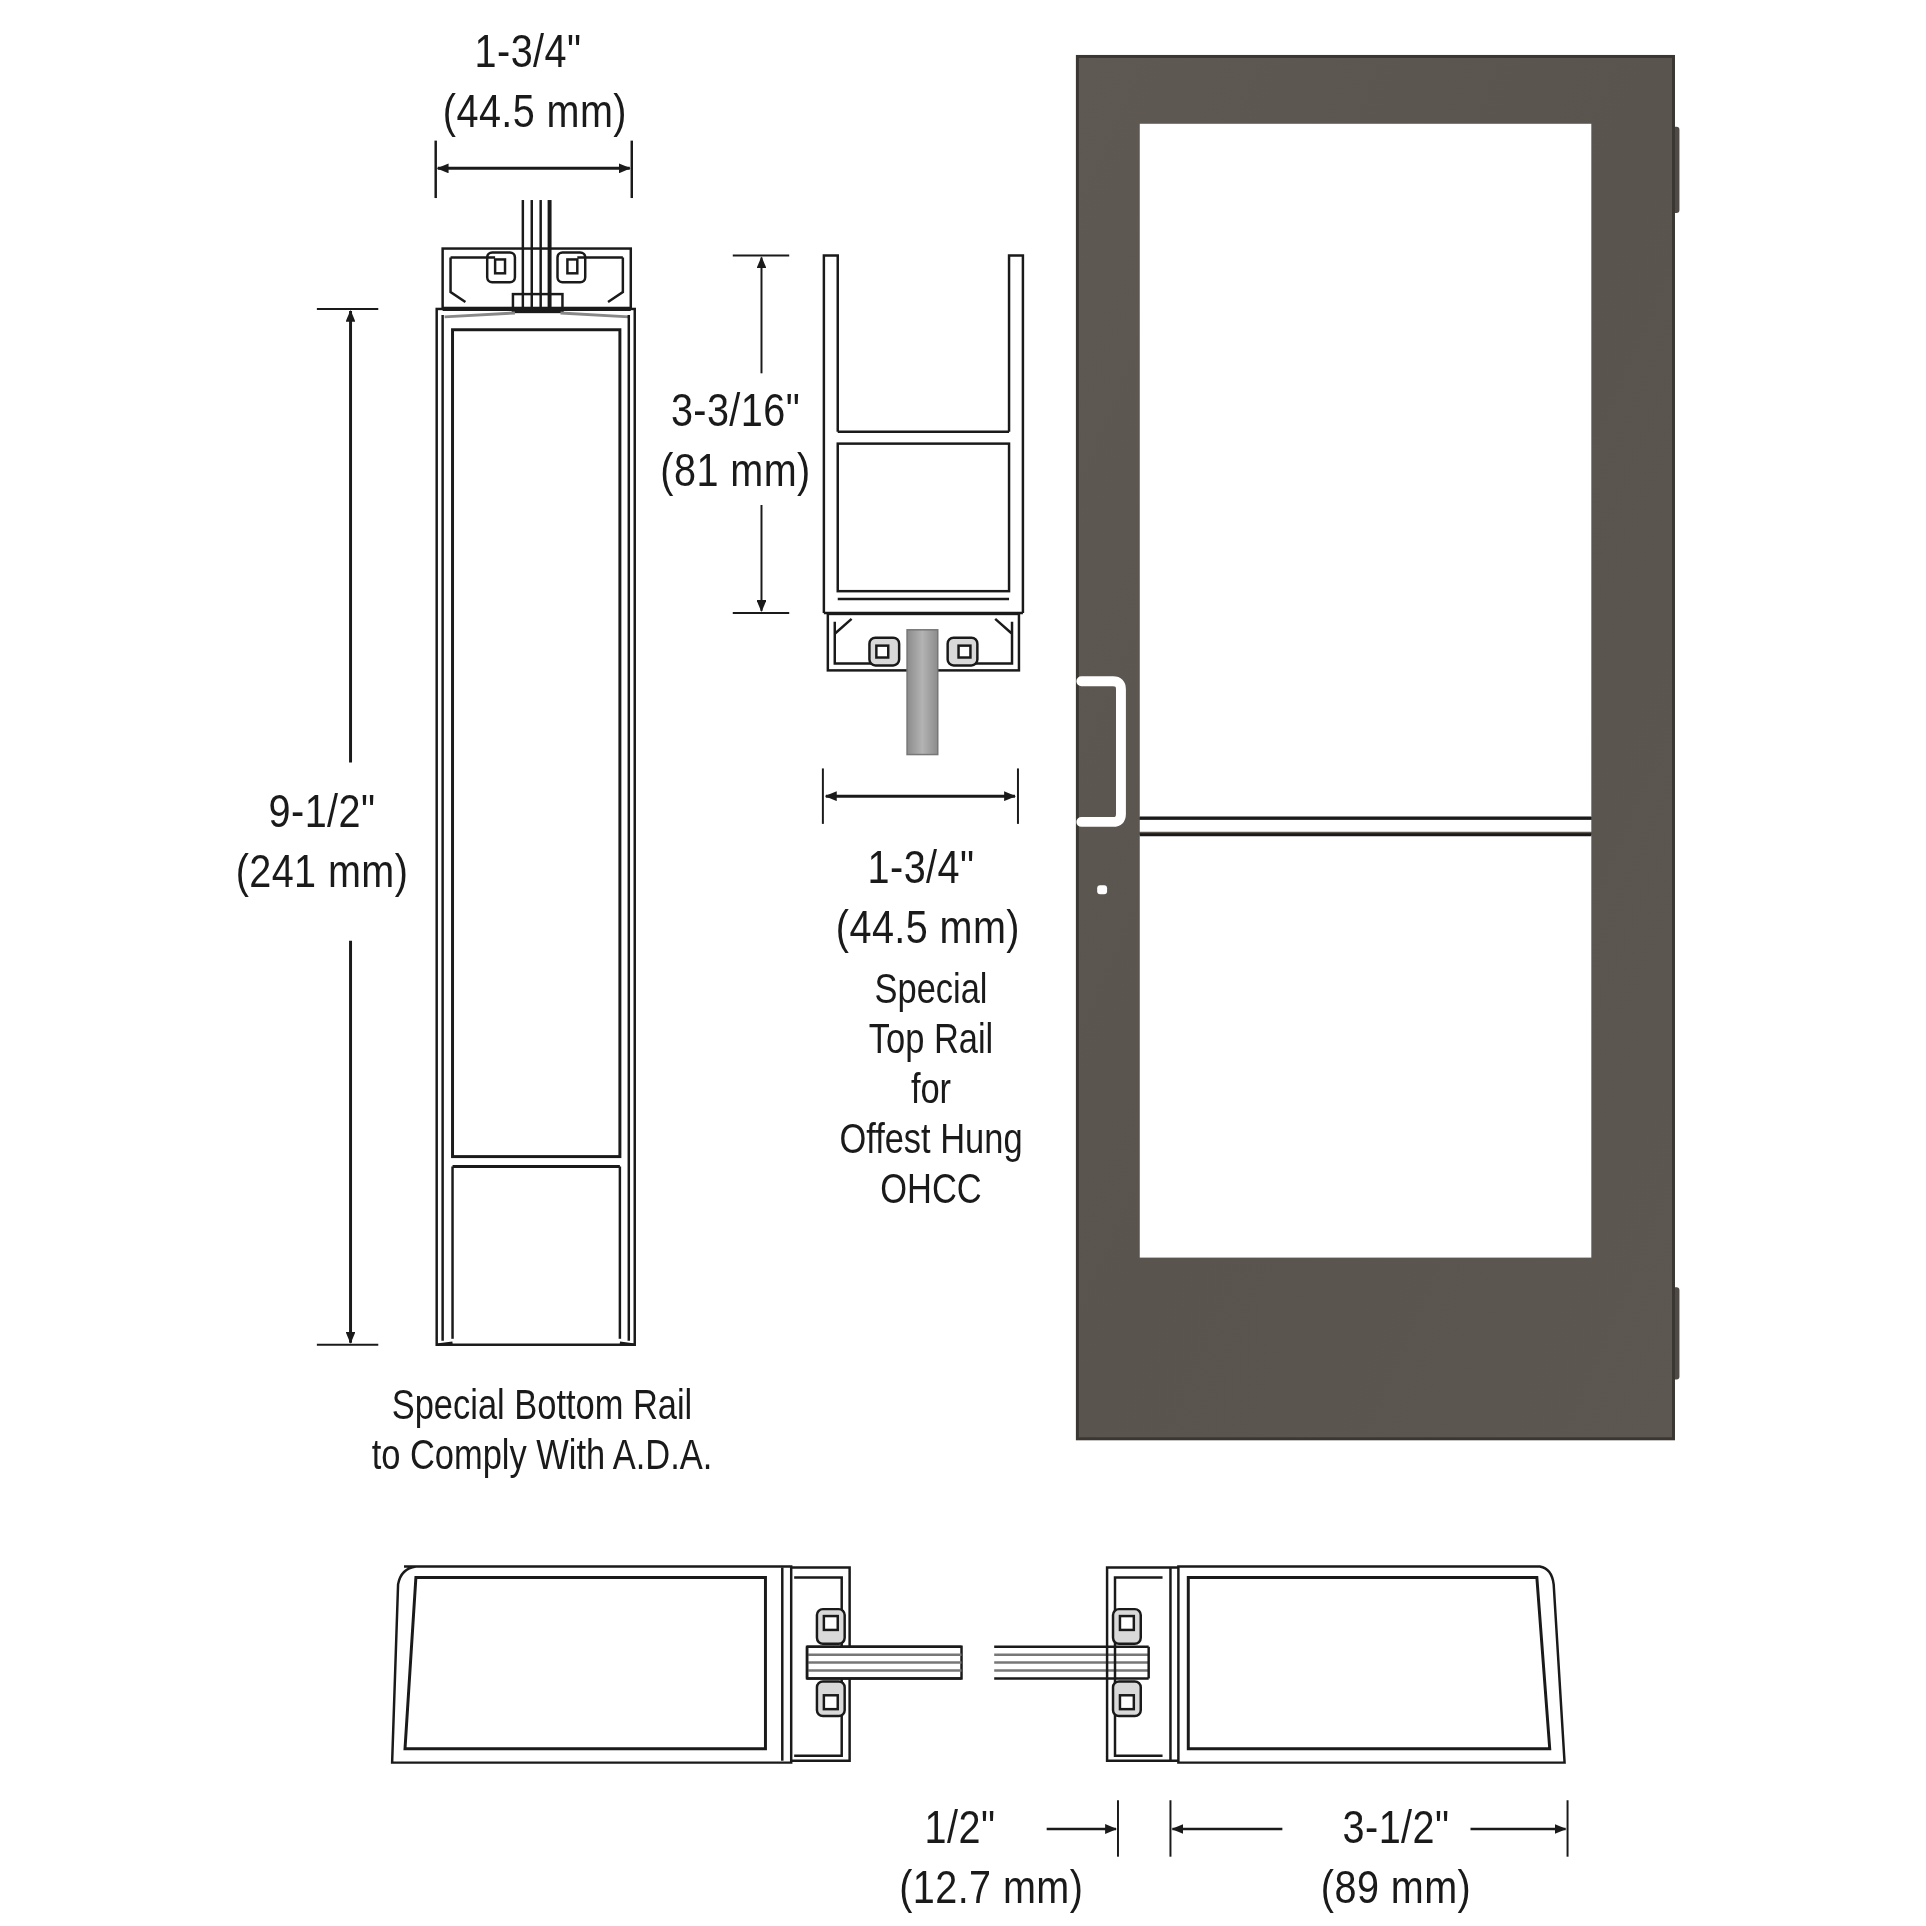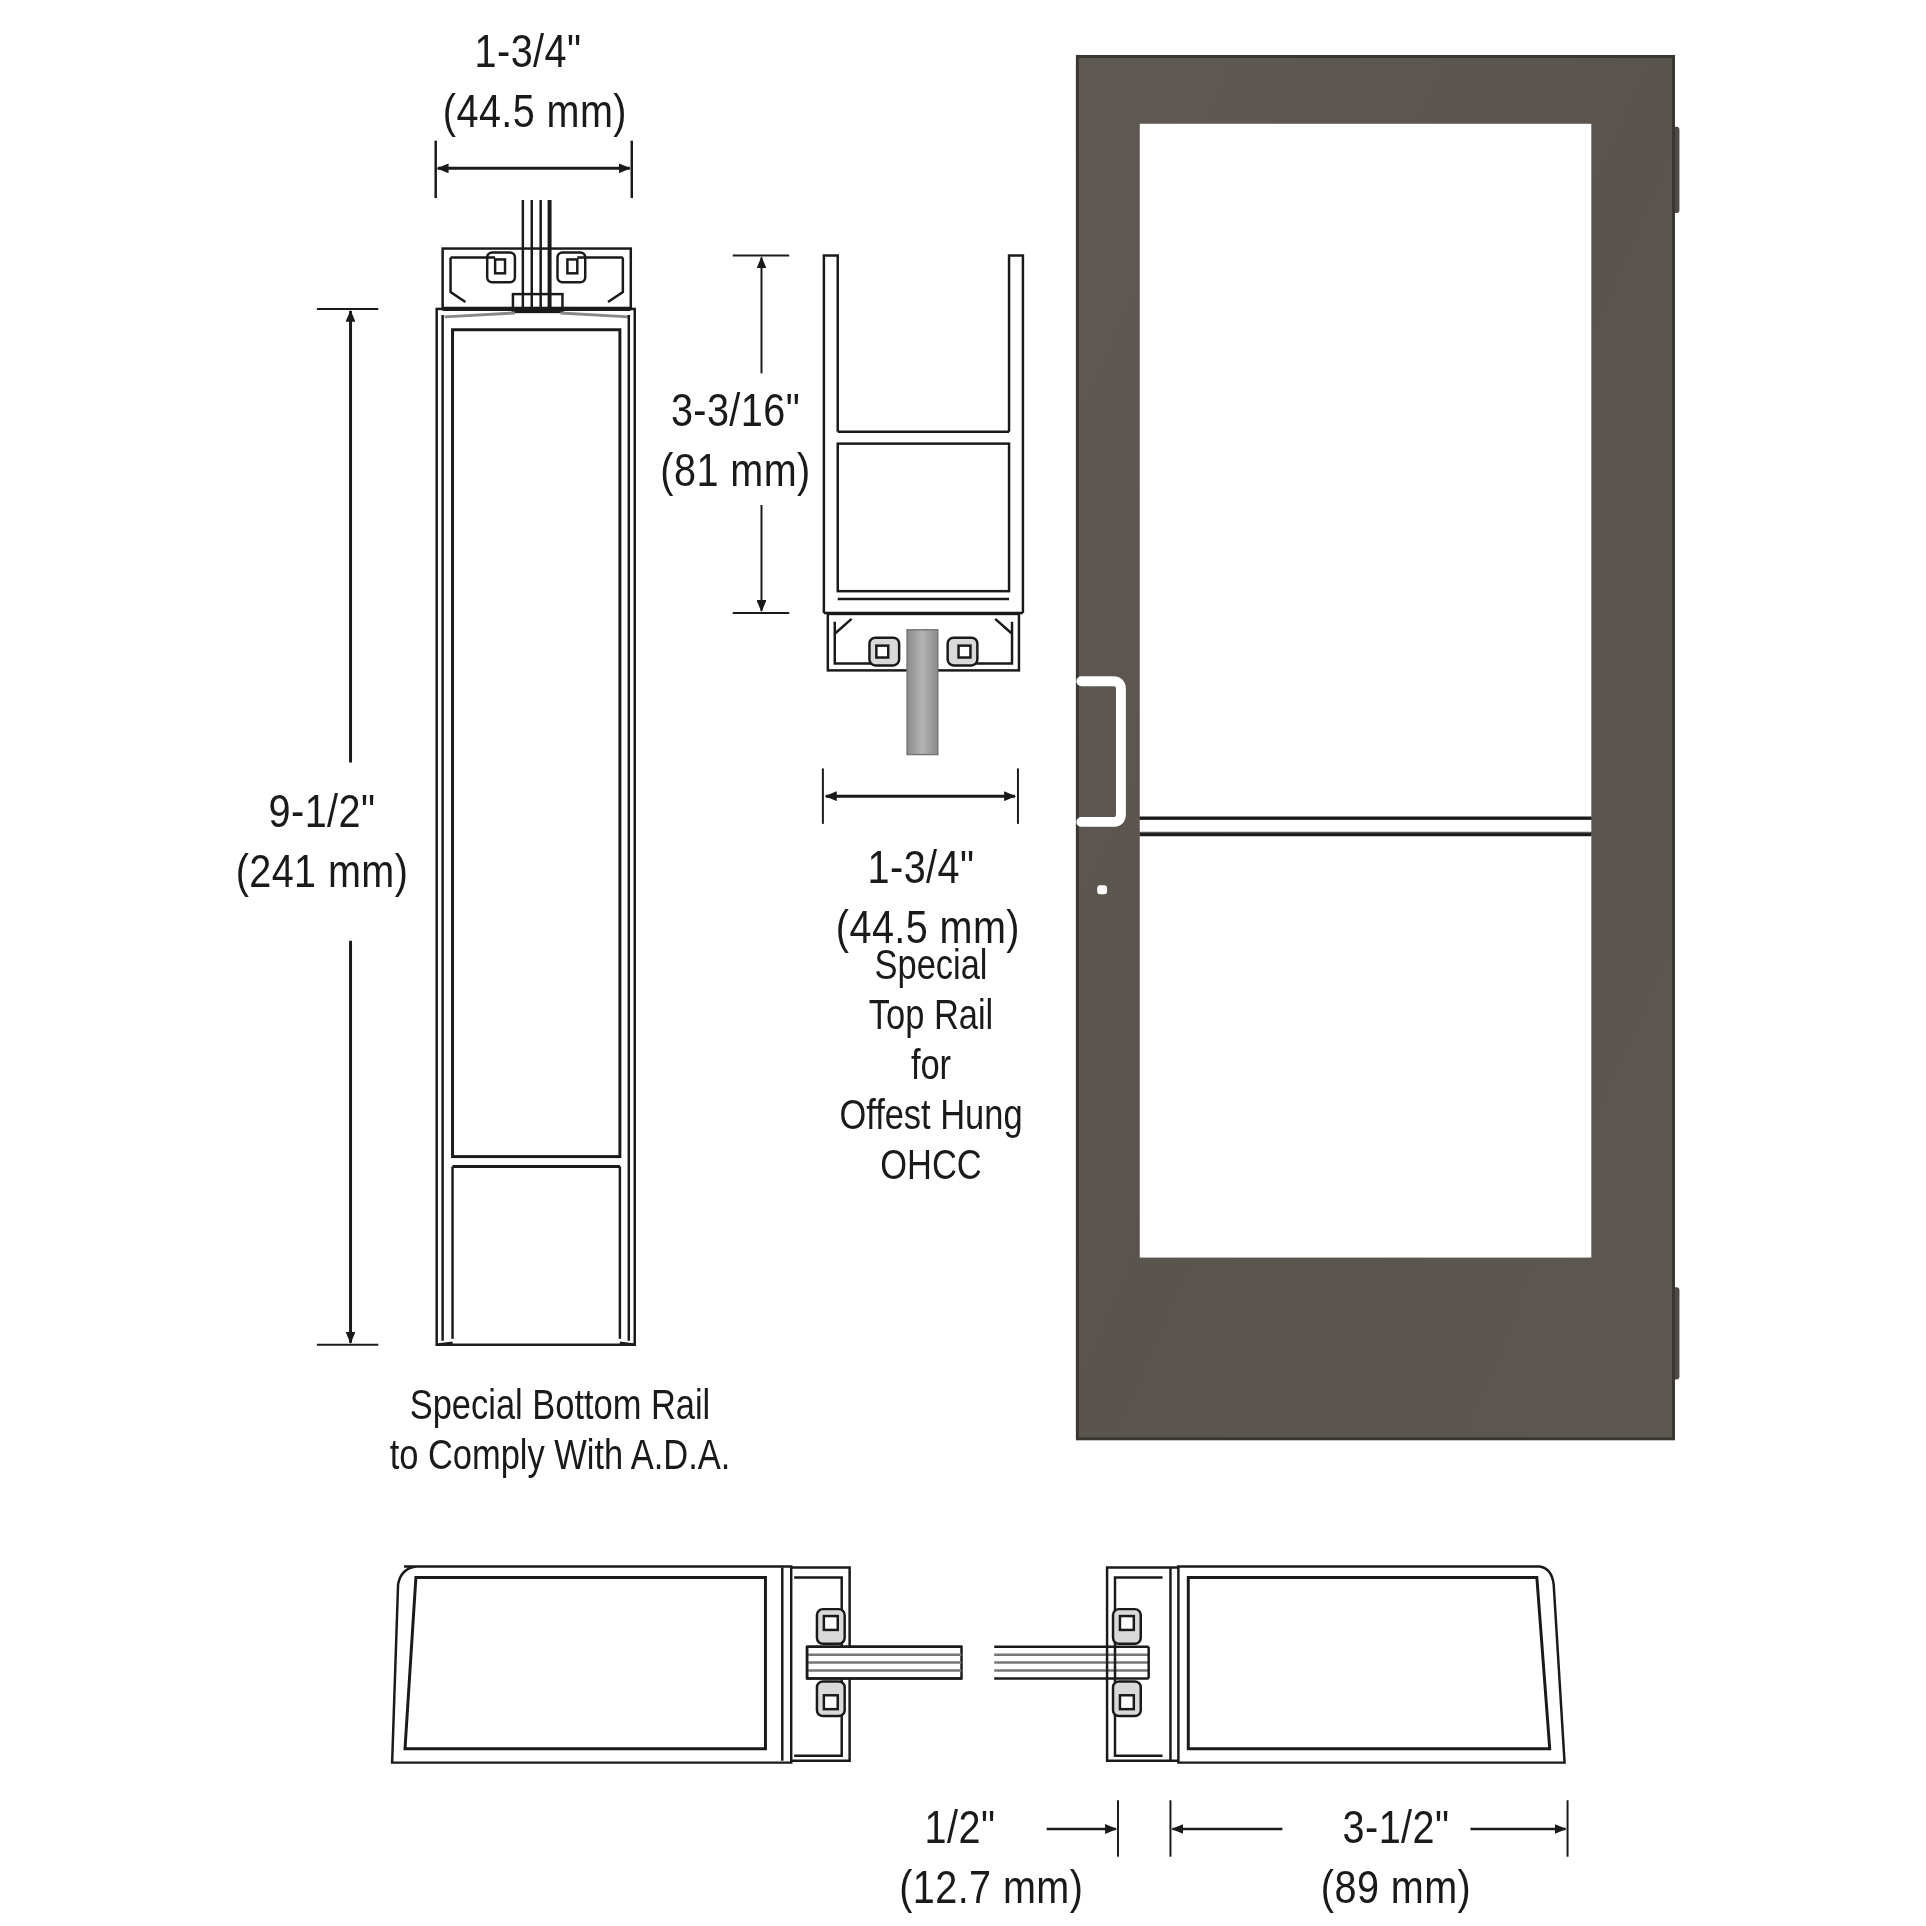--- a/index.html
+++ b/index.html
@@ -203,29 +203,29 @@
 <div class="lbl dim" style="left:644px; top:387px; width:183px;">
   <span class="l1">3-3/16"</span>
   <span class="l2">(81 mm)</span>
 </div>
 
 <div class="lbl dim" style="left:822px; top:844px; width:198px;">
   <span class="l1">1-3/4"</span>
   <span class="l2">(44.5 mm)</span>
 </div>
 
-<div class="lbl caption" style="left:812px; top:944px; width:238px;">
+<div class="lbl caption" style="left:812px; top:968px; width:238px;">
   <span>Special</span>
   <span>Top Rail</span>
   <span>for</span>
   <span>Offest Hung</span>
   <span>OHCC</span>
 </div>
 
-<div class="lbl caption" style="left:342px; top:1384px; width:436px;">
+<div class="lbl caption" style="left:324px; top:1384px; width:436px;">
   <span>Special Bottom Rail</span>
   <span>to Comply With A.D.A.</span>
 </div>
 
 <div class="lbl dim" style="left:886px; top:1804px; width:188px;">
   <span class="l1" style="margin-left:-40px;">1/2"</span>
   <span class="l2">(12.7 mm)</span>
 </div>
 
 <div class="lbl dim" style="left:1307px; top:1804px; width:178px;">

